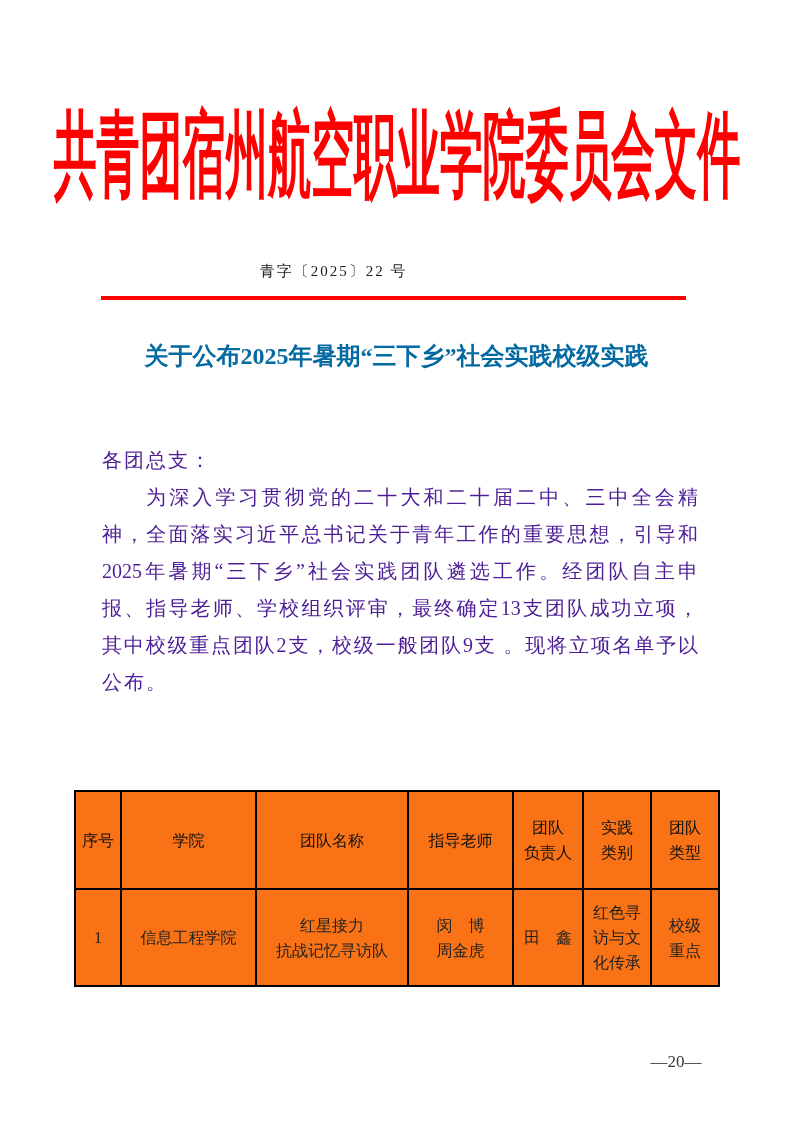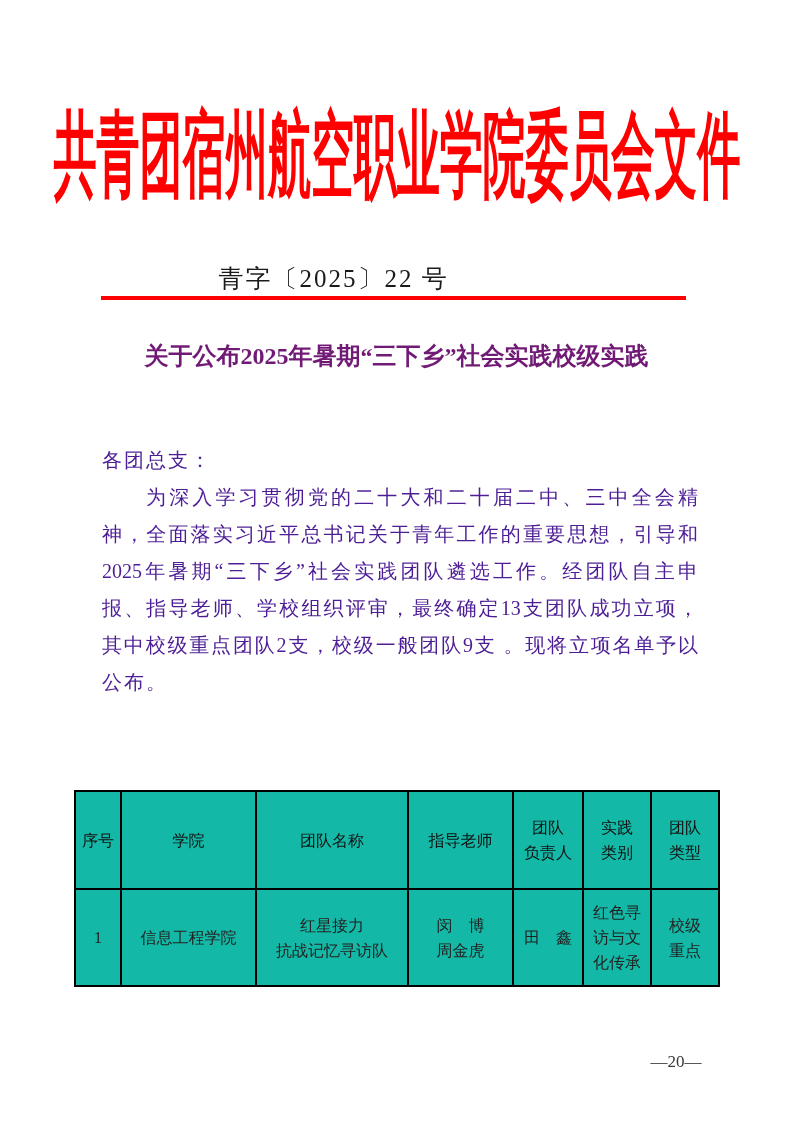--- a/index.html
+++ b/index.html
@@ -30,41 +30,41 @@
     letter-spacing: 0;
     transform: scale(0.74, 1.62);
     transform-origin: center center;
   }
 
   .doc-number {
     position: absolute;
     top: 262px; left: 0;
     width: 667px;
     text-align: center;
-    font-size: 25px;
+    font-size: 15px;
     letter-spacing: 2px;
     color: #1a1a1a;
   }
 
   .red-line {
     position: absolute;
     top: 296px; left: 101px;
     width: 585px; height: 4px;
     background: #ff0000;
   }
 
   
   .notice-title {
     position: absolute;
     top: 339px; left: 0;
     width: 793px;
     text-align: center;
     font-weight: bold;
     font-size: 24px;
-    color: #701a75;
+    color: #0369a1;
   }
   .notice-title .t-line { line-height: 35px; }
   .notice-title .t-line2 { letter-spacing: 7px; }
 
   
   .body-block {
     position: absolute;
     top: 442px; left: 102px;
     width: 596px;
     font-size: 20px;
@@ -82,21 +82,21 @@
     letter-spacing: 0;
   }
   .b-indent { text-indent: 44px; }
 
   
   .table-wrap { position: absolute; top: 790px; left: 74px; }
   table.doc-table {
     border-collapse: collapse;
     table-layout: fixed;
     width: 644px;
-    background: #14b8a6;
+    background: #f97316;
   }
   .doc-table col.c1 { width: 46px; }
   .doc-table col.c2 { width: 135px; }
   .doc-table col.c3 { width: 152px; }
   .doc-table col.c4 { width: 105px; }
   .doc-table col.c5 { width: 70px; }
   .doc-table col.c6 { width: 68px; }
   .doc-table col.c7 { width: 68px; }
   .doc-table th, .doc-table td {
     border: 2px solid #000;

